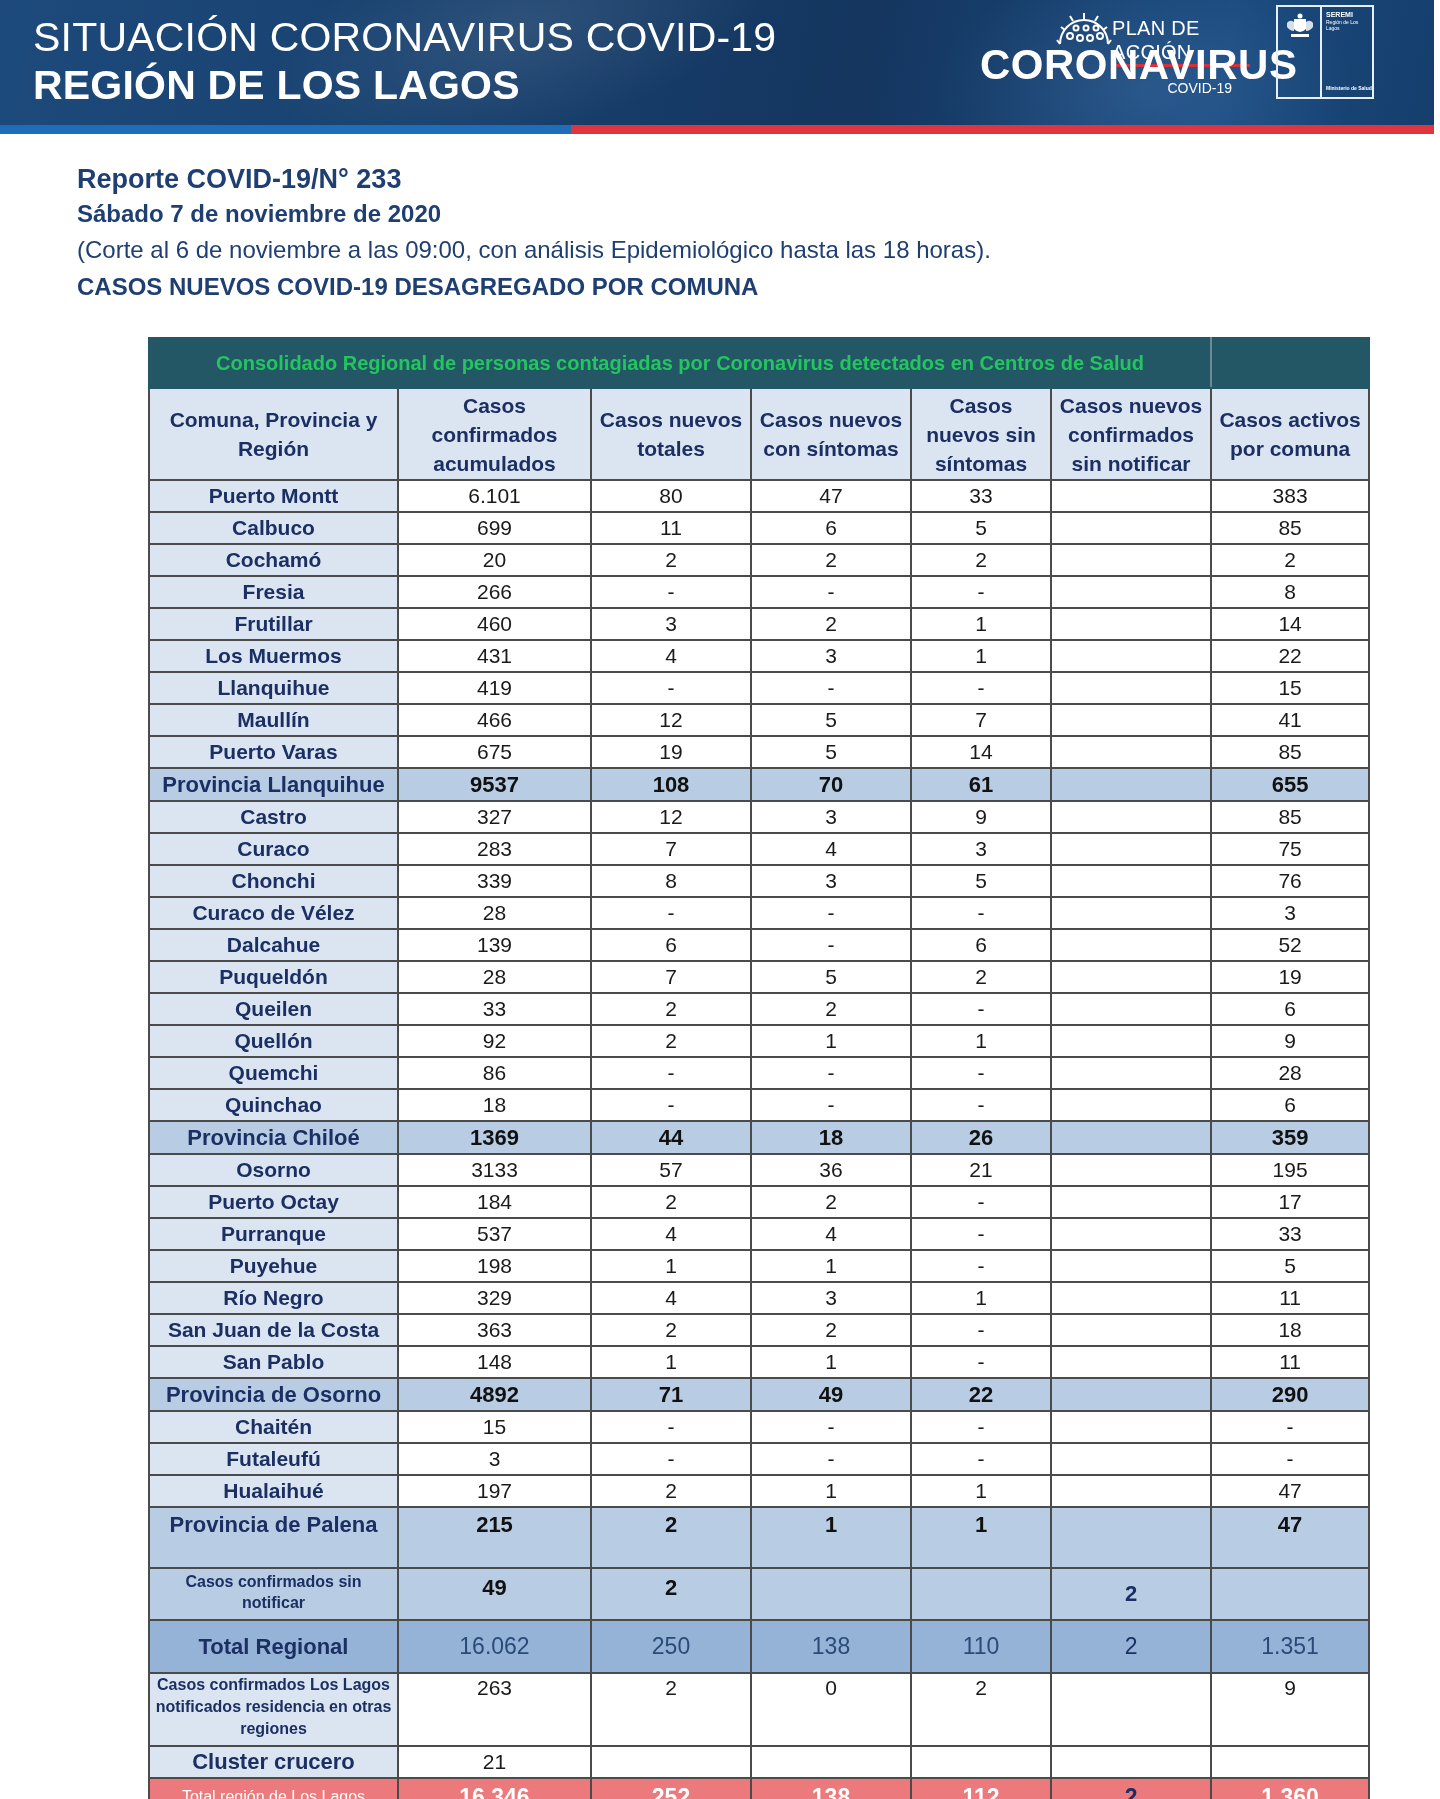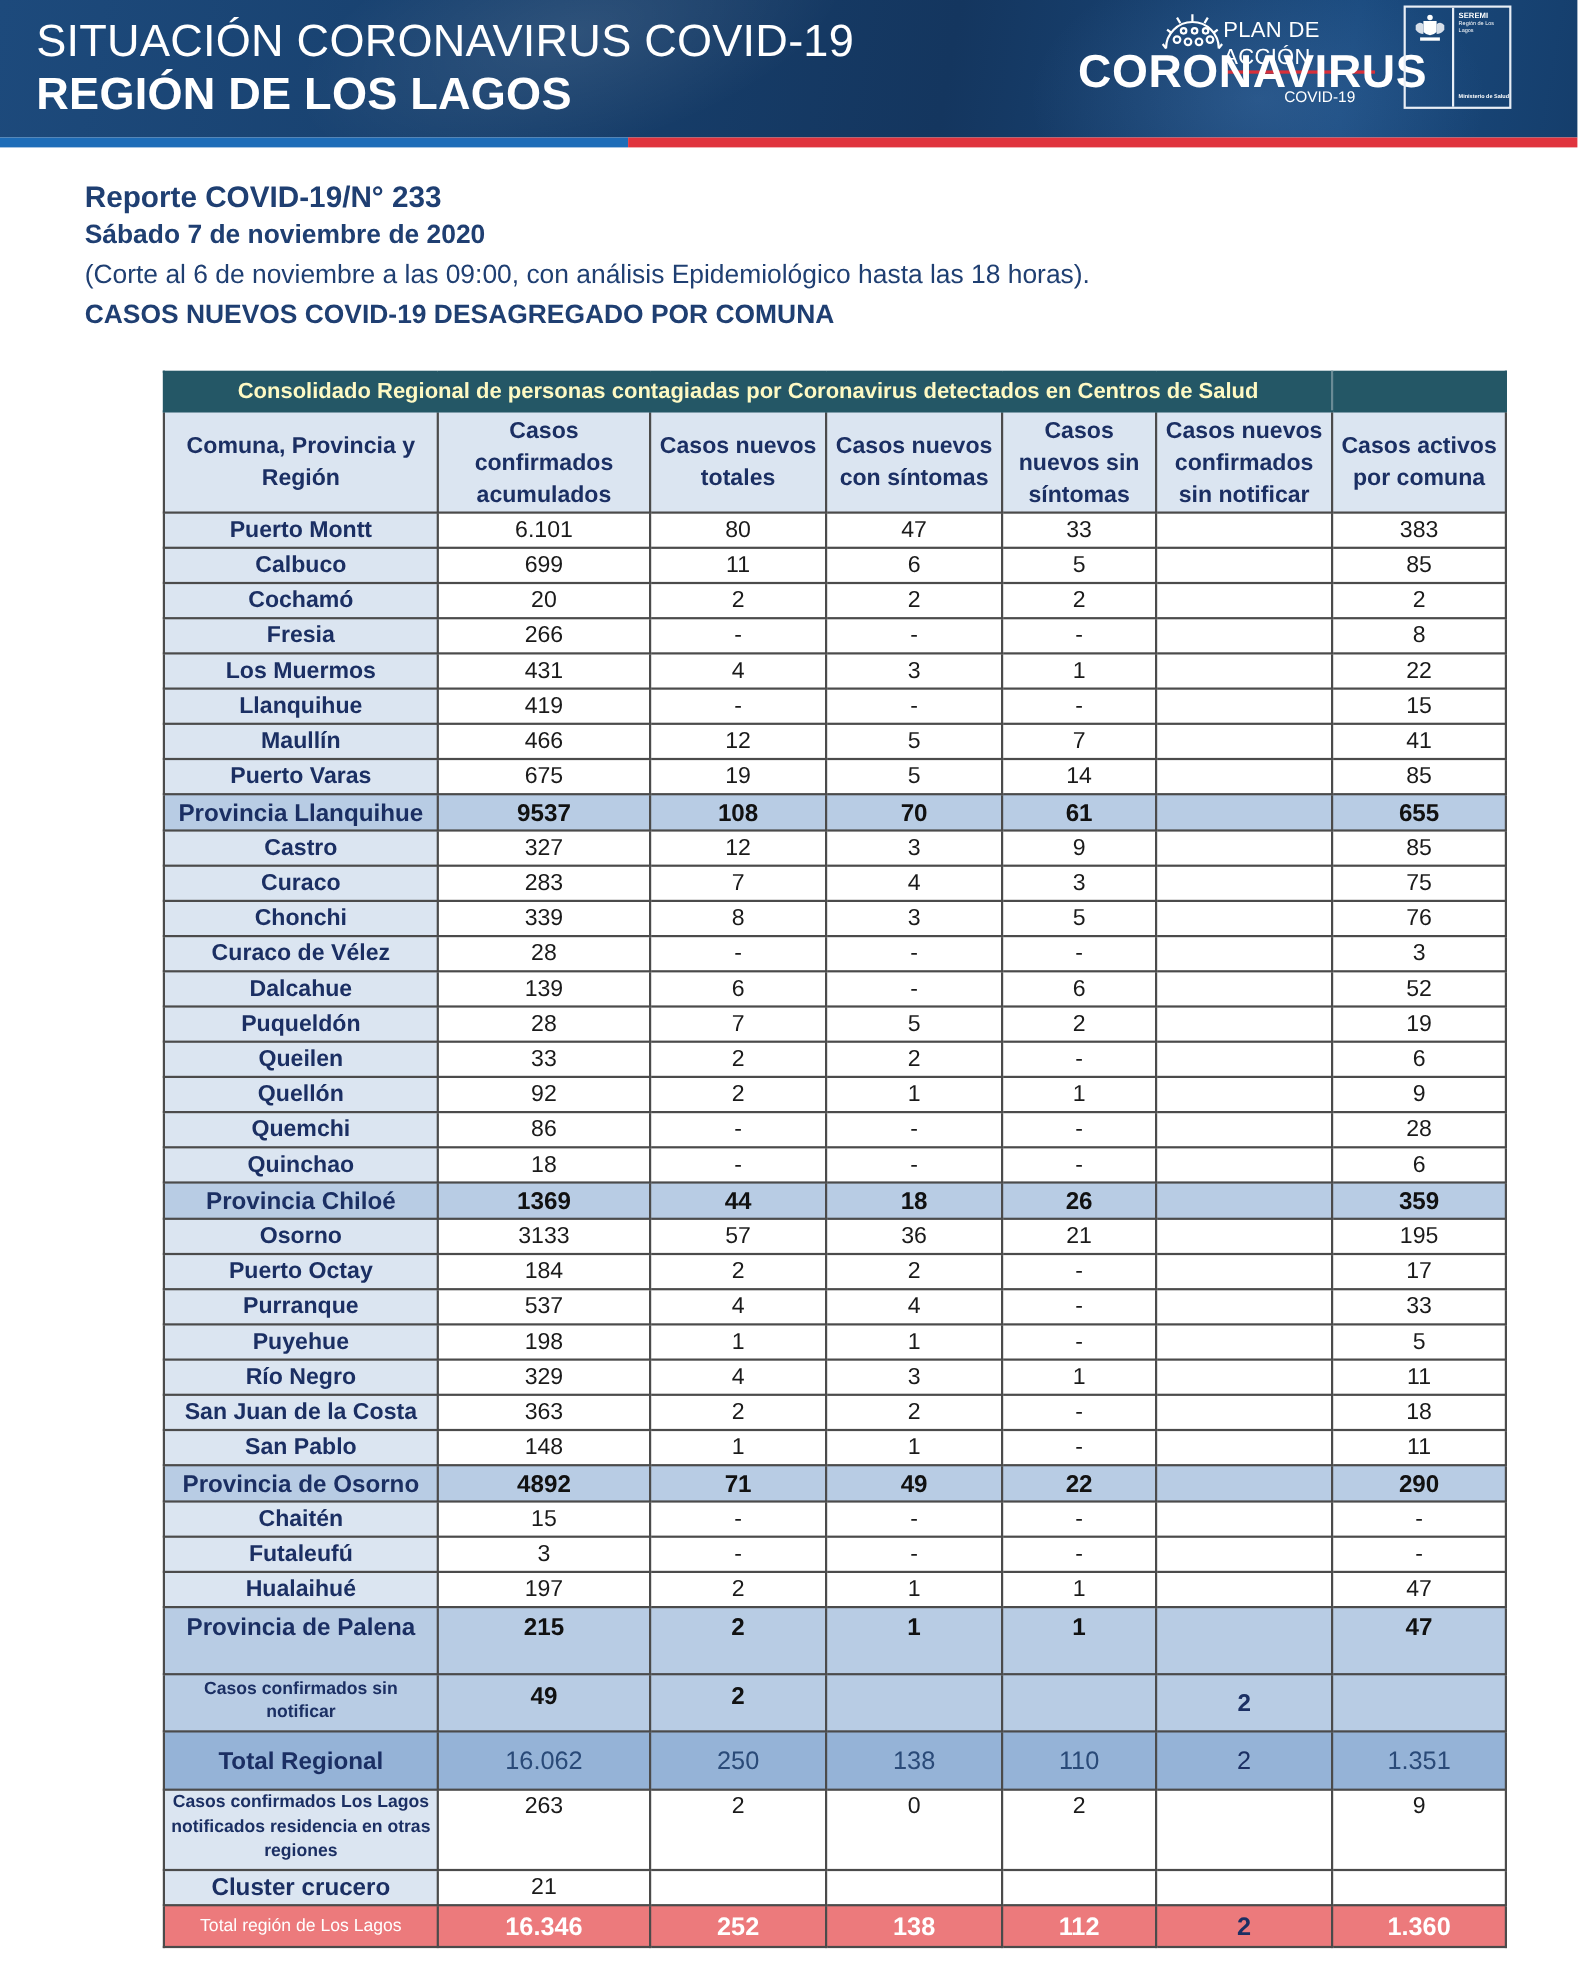--- a/index.html
+++ b/index.html
@@ -55,21 +55,21 @@
   .report .date { font-size: 24px; font-weight: 700; line-height: 36px; }
   .report .cut { font-size: 24px; font-weight: 400; line-height: 36px; }
   .report .subtitle { font-size: 24px; font-weight: 700; line-height: 38px; }
 
   
   .table-wrap { position: absolute; left: 148px; top: 337px; width: 1220px; }
   table { border-collapse: collapse; width: 1220px; table-layout: fixed; }
   col.c0 { width: 249px; } col.c1 { width: 193px; } col.c2 { width: 160px; }
   col.c3 { width: 160px; } col.c4 { width: 140px; } col.c5 { width: 160px; } col.c6 { width: 158px; }
   td, th { border: 2px solid #4b4b4b; text-align: center; vertical-align: middle; padding: 0 4px; }
-  .band th { background: #245766; color: #fef9c3; height: 36px; font-size: 20px; font-weight: 700; border-color: #245766; }
+  .band th { background: #245766; color: #22c55e; height: 50px; font-size: 20px; font-weight: 700; border-color: #245766; }
   .band th.band-main { border-right: 2px solid #6a8b96; }
   .colhead th { background: #dbe5f1; color: #1b2f63; font-size: 21px; font-weight: 700; height: 92px; line-height: 29px; }
   .row td { height: 32px; font-size: 21px; color: #1a1a1a; background: #ffffff; line-height: 24px; }
   .row td.name { background: #dbe5f1; color: #1b2f63; font-weight: 700; }
   .prov td { height: 33px; background: #b8cce4; font-size: 22px; font-weight: 700; color: #111; }
   .prov td.name { background: #b8cce4; color: #1b2f63; }
   .prov.tall td { height: 61px; vertical-align: top; padding-top: 4px; }
   .sinnot td { height: 52px; background: #b8cce4; font-weight: 700; color: #111; font-size: 22px; vertical-align: top; padding-top: 6px; margin-left: 20px; }
   .sinnot td.name { font-size: 16px; line-height: 21px; color: #1b2f63; padding-top: 2px; }
   .sinnot td.blue-val { color: #1b2f63; vertical-align: middle; padding-top: 0; }
@@ -204,20 +204,29 @@
         <tr class="row">
           <td class="name">Fresia</td>
           <td>266</td>
           <td>-</td>
           <td>-</td>
           <td>-</td>
           <td></td>
           <td>8</td>
         </tr>
         <tr class="row">
+          <td class="name">Frutillar</td>
+          <td>460</td>
+          <td>3</td>
+          <td>2</td>
+          <td>1</td>
+          <td></td>
+          <td>14</td>
+        </tr>
+        <tr class="row">
           <td class="name">Los Muermos</td>
           <td>431</td>
           <td>4</td>
           <td>3</td>
           <td>1</td>
           <td></td>
           <td>22</td>
         </tr>
         <tr class="row">
           <td class="name">Llanquihue</td>

